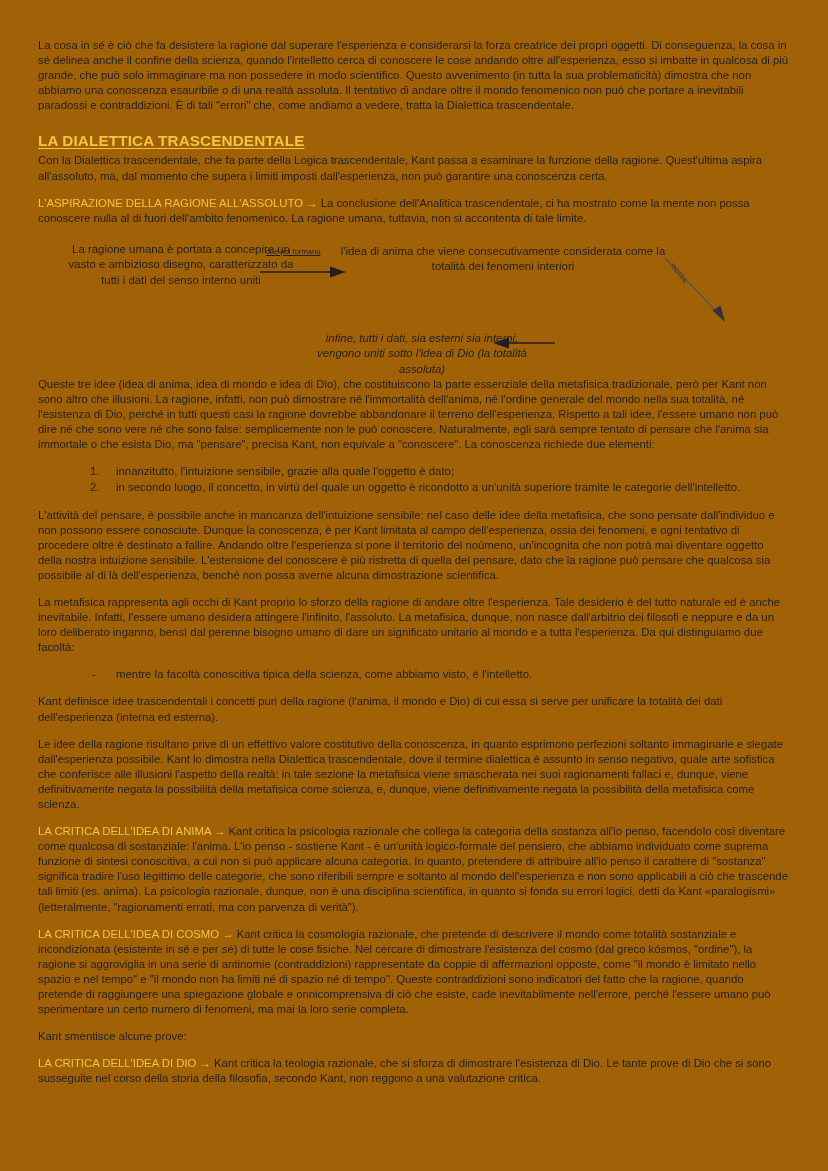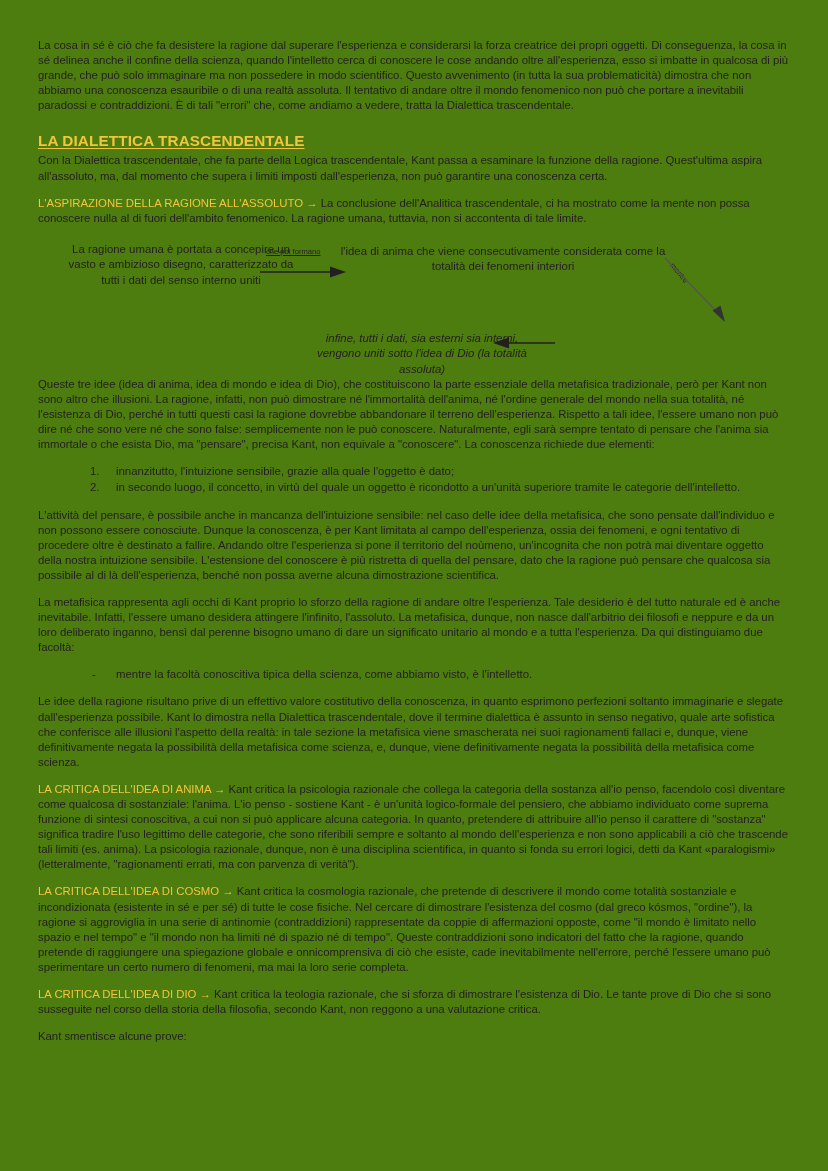--- a/index.html
+++ b/index.html
@@ -7,21 +7,21 @@
     padding: 0;
     background: #ffffff;
   }
   body {
     font-family: "Liberation Sans", sans-serif;
   }
   .page {
     position: relative;
     width: 828px;
     height: 1171px;
-    background: #4d7c0f;
+    background: #a16207;
     overflow: hidden;
     box-sizing: border-box;
     padding: 38px 38px 0 38px;
   }
   .para {
     font-size: 11.4px;
     line-height: 15.1px;
     color: #231f20;
     text-align: left;
     margin: 0 0 12px 0;
@@ -174,24 +174,25 @@
   </ol>
 
   <p class="para">L'attività del pensare, è possibile anche in mancanza dell'intuizione sensibile: nel caso delle idee della metafisica, che sono pensate dall'individuo e non possono essere conosciute. Dunque la conoscenza, è per Kant limitata al campo dell'esperienza, ossia dei fenomeni, e ogni tentativo di procedere oltre è destinato a fallire. Andando oltre l'esperienza si pone il territorio del noùmeno, un'incognita che non potrà mai diventare oggetto della nostra intuizione sensibile. L'estensione del conoscere è più ristretta di quella del pensare, dato che la ragione può pensare che qualcosa sia possibile al di là dell'esperienza, benché non possa averne alcuna dimostrazione scientifica.</p>
 
   <p class="para">La metafisica rappresenta agli occhi di Kant proprio lo sforzo della ragione di andare oltre l'esperienza. Tale desiderio è del tutto naturale ed è anche inevitabile. Infatti, l'essere umano desidera attingere l'infinito, l'assoluto. La metafisica, dunque, non nasce dall'arbitrio dei filosofi e neppure e da un loro deliberato inganno, bensì dal perenne bisogno umano di dare un significato unitario al mondo e a tutta l'esperienza. Da qui distinguiamo due facoltà:</p>
 
   <ul class="dashlist">
     <li>mentre la facoltà conoscitiva tipica della scienza, come abbiamo visto, è l'intelletto.</li>
   </ul>
 
+  <p class="para">Kant definisce idee trascendentali i concetti puri della ragione (l'anima, il mondo e Dio) di cui essa si serve per unificare la totalità dei dati dell'esperienza (interna ed esterna).</p>
 
   <p class="para">Le idee della ragione risultano prive di un effettivo valore costitutivo della conoscenza, in quanto esprimono perfezioni soltanto immaginarie e slegate dall'esperienza possibile. Kant lo dimostra nella Dialettica trascendentale, dove il termine dialettica è assunto in senso negativo, quale arte sofistica che conferisce alle illusioni l'aspetto della realtà: in tale sezione la metafisica viene smascherata nei suoi ragionamenti fallaci e, dunque, viene definitivamente negata la possibilità della metafisica come scienza, e, dunque, viene definitivamente negata la possibilità della metafisica come scienza.</p>
 
   <p class="para"><span class="sub-lead">LA CRITICA DELL'IDEA DI ANIMA</span><span class="sub-arrow"> → </span><span>Kant critica la psicologia razionale che collega la categoria della sostanza all'io penso, facendolo così diventare come qualcosa di sostanziale: l'anima. L'io penso - sostiene Kant -  è un'unità logico-formale del pensiero, che abbiamo individuato come suprema funzione di sintesi conoscitiva, a cui non si può applicare alcuna categoria. In quanto, pretendere di attribuire all'io penso il carattere di "sostanza" significa tradire l'uso legittimo delle categorie, che sono riferibili sempre e soltanto al mondo dell'esperienza e non sono applicabili a ciò che trascende tali limiti (es. anima). La psicologia razionale, dunque, non è una disciplina scientifica, in quanto si fonda su errori logici, detti da Kant «paralogismi» (letteralmente, "ragionamenti errati, ma con parvenza di verità").</span></p>
 
   <p class="para"><span class="sub-lead">LA CRITICA DELL'IDEA DI COSMO</span><span class="sub-arrow"> → </span><span>Kant critica la cosmologia razionale, che pretende di descrivere il mondo come totalità sostanziale e incondizionata (esistente in sé e per sé) di tutte le cose fisiche. Nel cercare di dimostrare l'esistenza del cosmo (dal greco kósmos, "ordine"), la ragione si aggroviglia in una serie di antinomie (contraddizioni) rappresentate da coppie di affermazioni opposte, come "il mondo è limitato nello spazio e nel tempo" e "il mondo non ha limiti né di spazio né di tempo". Queste contraddizioni sono indicatori del fatto che la ragione, quando pretende di raggiungere una spiegazione globale e onnicomprensiva di ciò che esiste, cade inevitabilmente nell'errore, perché l'essere umano può sperimentare un certo numero di fenomeni, ma mai la loro serie completa.</span></p>
 
+  <p class="para">Kant smentisce alcune prove:</p>
+
   <p class="para"><span class="sub-lead">LA CRITICA DELL'IDEA DI DIO</span><span class="sub-arrow"> → </span><span>Kant critica la teologia razionale, che si sforza di dimostrare l'esistenza di Dio. Le tante prove di Dio che si sono susseguite nel corso della storia della filosofia, secondo Kant, non reggono a una valutazione critica.</span></p>
-
-  <p class="para">Kant smentisce alcune prove:</p>
 
 </div>
 
 </body></html>

